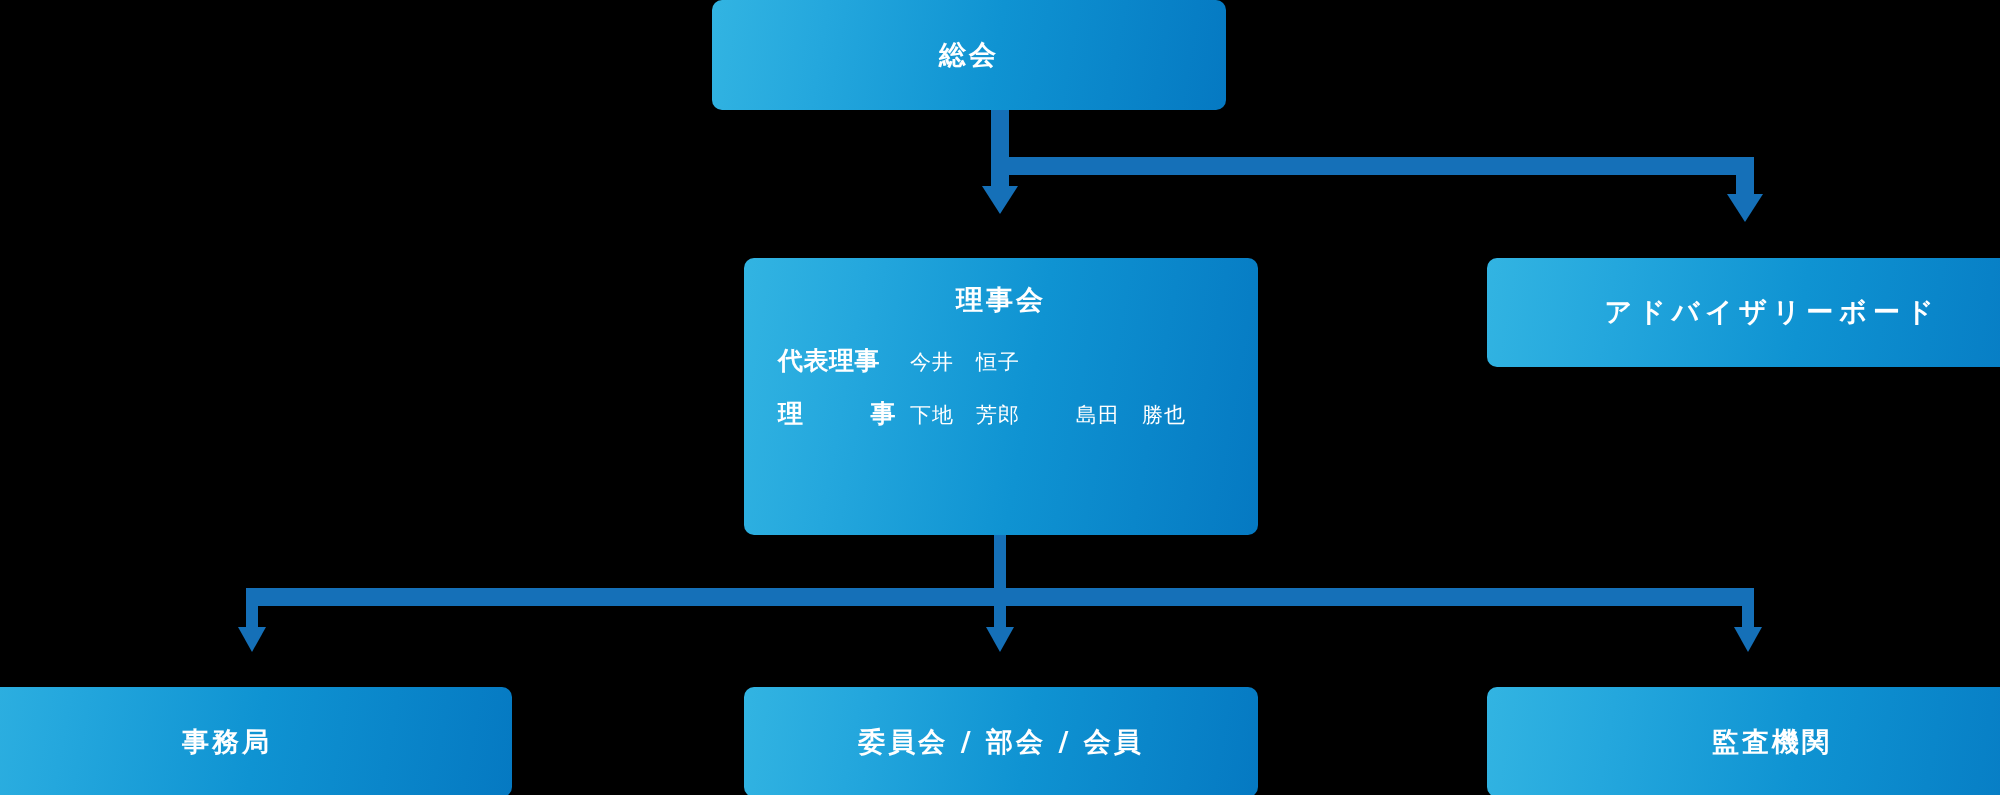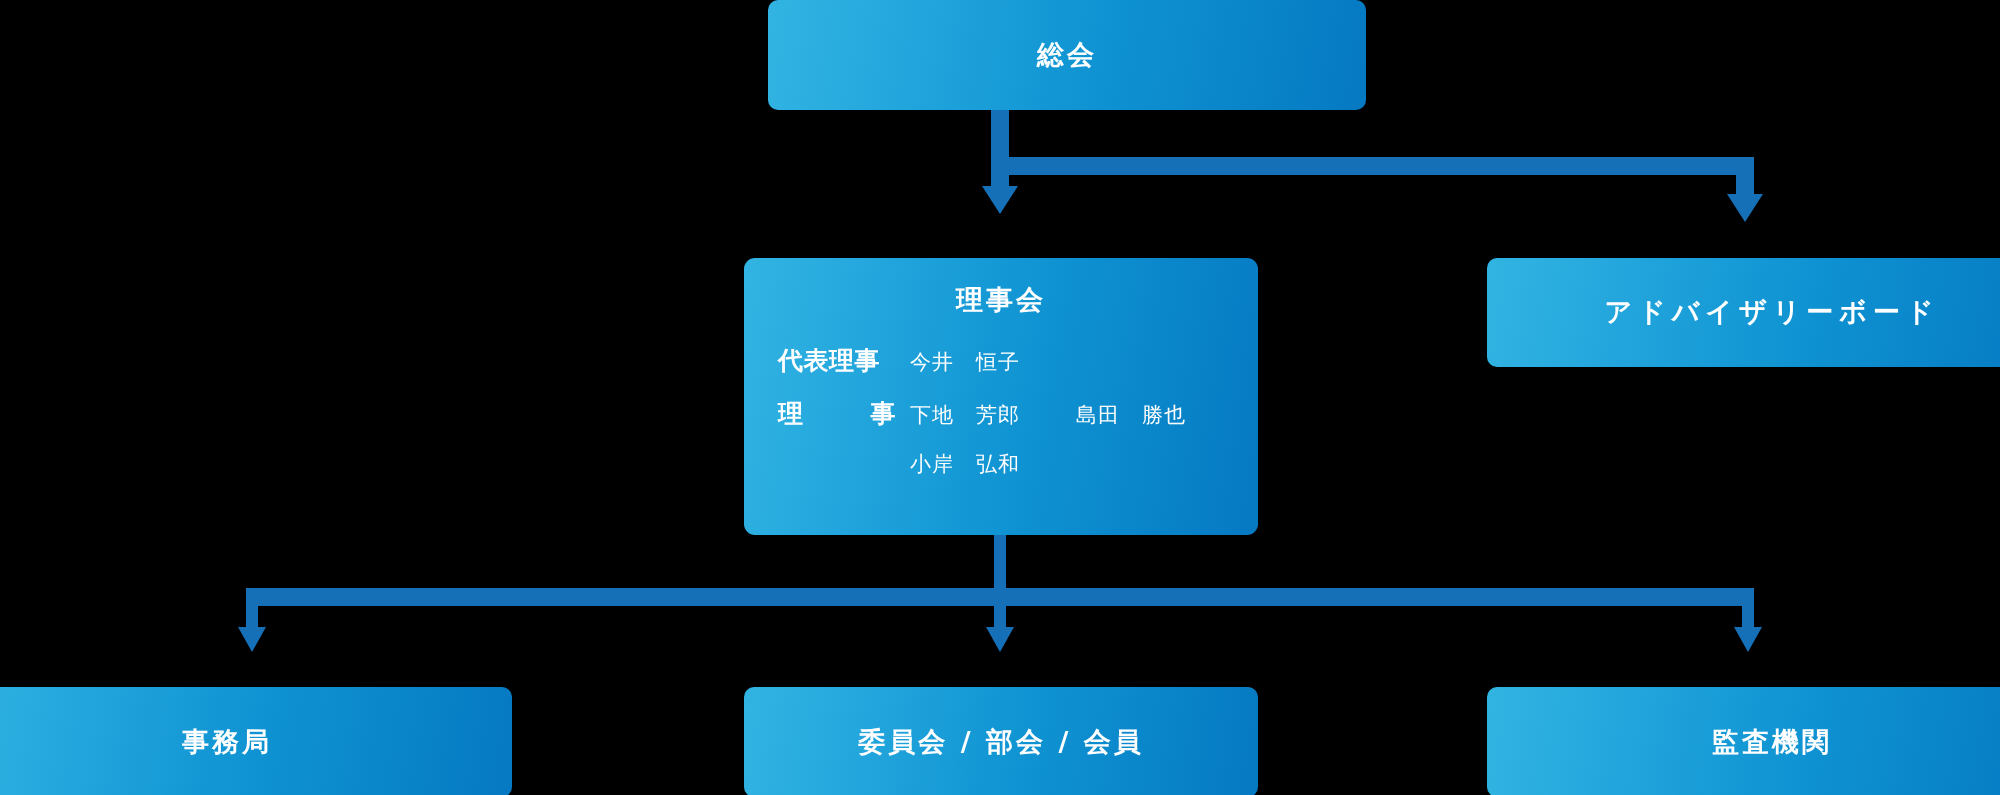--- a/index.html
+++ b/index.html
@@ -50,21 +50,20 @@
   }
   .node-title.wide {
     letter-spacing: 6px;
   }
 
   
   #node-board {
     justify-content: flex-start;
     align-items: stretch;
     padding: 26px 0 16px 0;
-    border-radius: 11px;
   }
   #node-board .node-title {
     align-self: center;
     margin-bottom: 28px;
   }
   .roster {
     display: flex;
     flex-direction: column;
     gap: 20px;
     padding-left: 34px;
@@ -131,21 +130,21 @@
       <polygon points="238,627 266,627 252,652" fill="#1570b8"></polygon>
 
       <rect x="994" y="588" width="12" height="42" fill="#1570b8"></rect>
       <polygon points="986,627 1014,627 1000,652" fill="#1570b8"></polygon>
 
       <rect x="1742" y="588" width="12" height="42" fill="#1570b8"></rect>
       <polygon points="1734,627 1762,627 1748,652" fill="#1570b8"></polygon>
     </g>
   </svg>
 
-  <div class="node centered" id="node-general-assembly" style="left:768px; top:0px; width:598px; height:110px;font-family:Liberation Serif, serif;">
+  <div class="node centered" id="node-general-assembly" style="left:712px; top:0px; width:514px; height:110px;font-family:Liberation Serif, serif;">
     <div class="node-title">総会</div>
   </div>
 
   <div class="node" id="node-board" style="left:744px; top:258px; width:514px; height:277px;">
     <div class="node-title">理事会</div>
 
     <div class="roster">
 
       <div class="roster-row">
         <span class="role-label">代表理事</span>
@@ -154,24 +153,20 @@
 
       <div class="roster-row">
         <span class="role-label justify">
           <span>理</span>
           <span>事</span>
         </span>
         <span class="person-name name-first">下地　芳郎</span>
         <span class="person-name">島田　勝也</span>
       </div>
 
-      <div class="roster-row">
-        <span class="role-label blank"></span>
-        <span class="person-name name-first">小岸　弘和</span>
-      </div>
 
     </div>
   </div>
 
   <div class="node centered" id="node-advisory-board" style="left:1487px; top:258px; width:570px; height:109px;">
     <div class="node-title wide">アドバイザリーボード</div>
   </div>
 
   <div class="node centered" id="node-secretariat" style="left:-58px; top:687px; width:570px; height:110px;">
     <div class="node-title">事務局</div>

